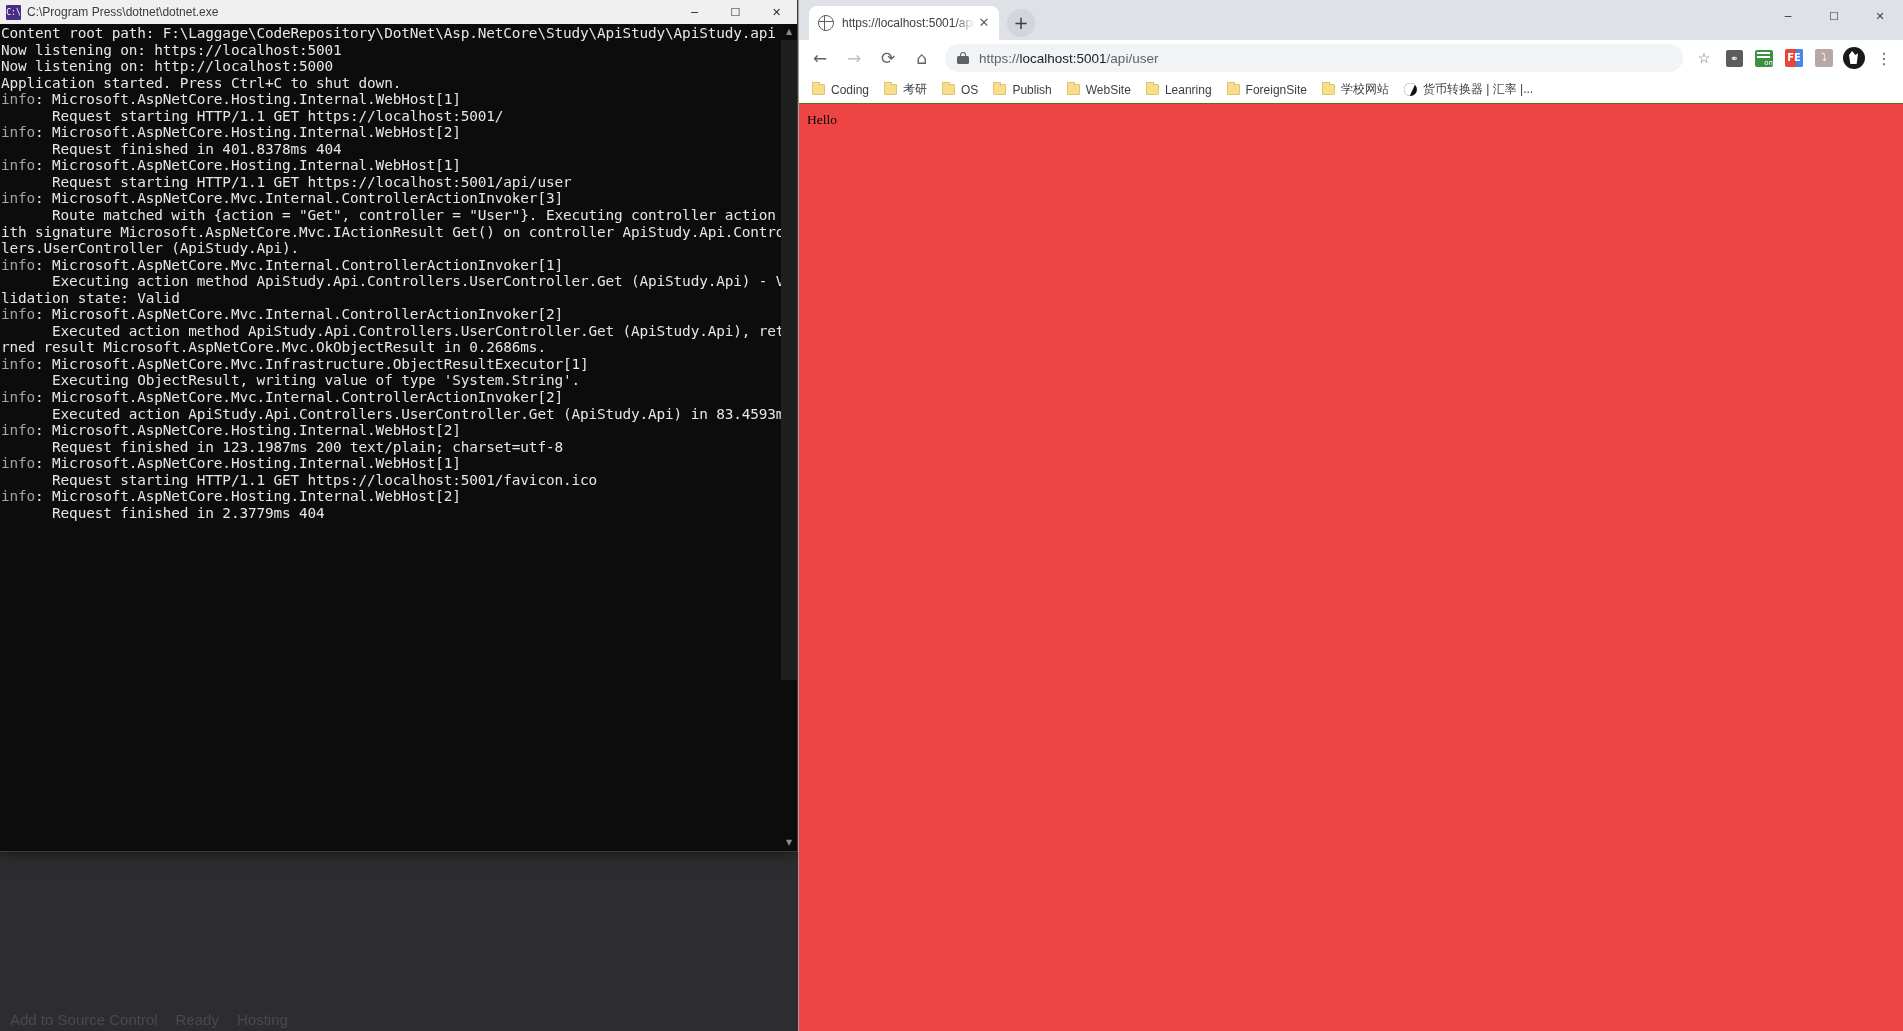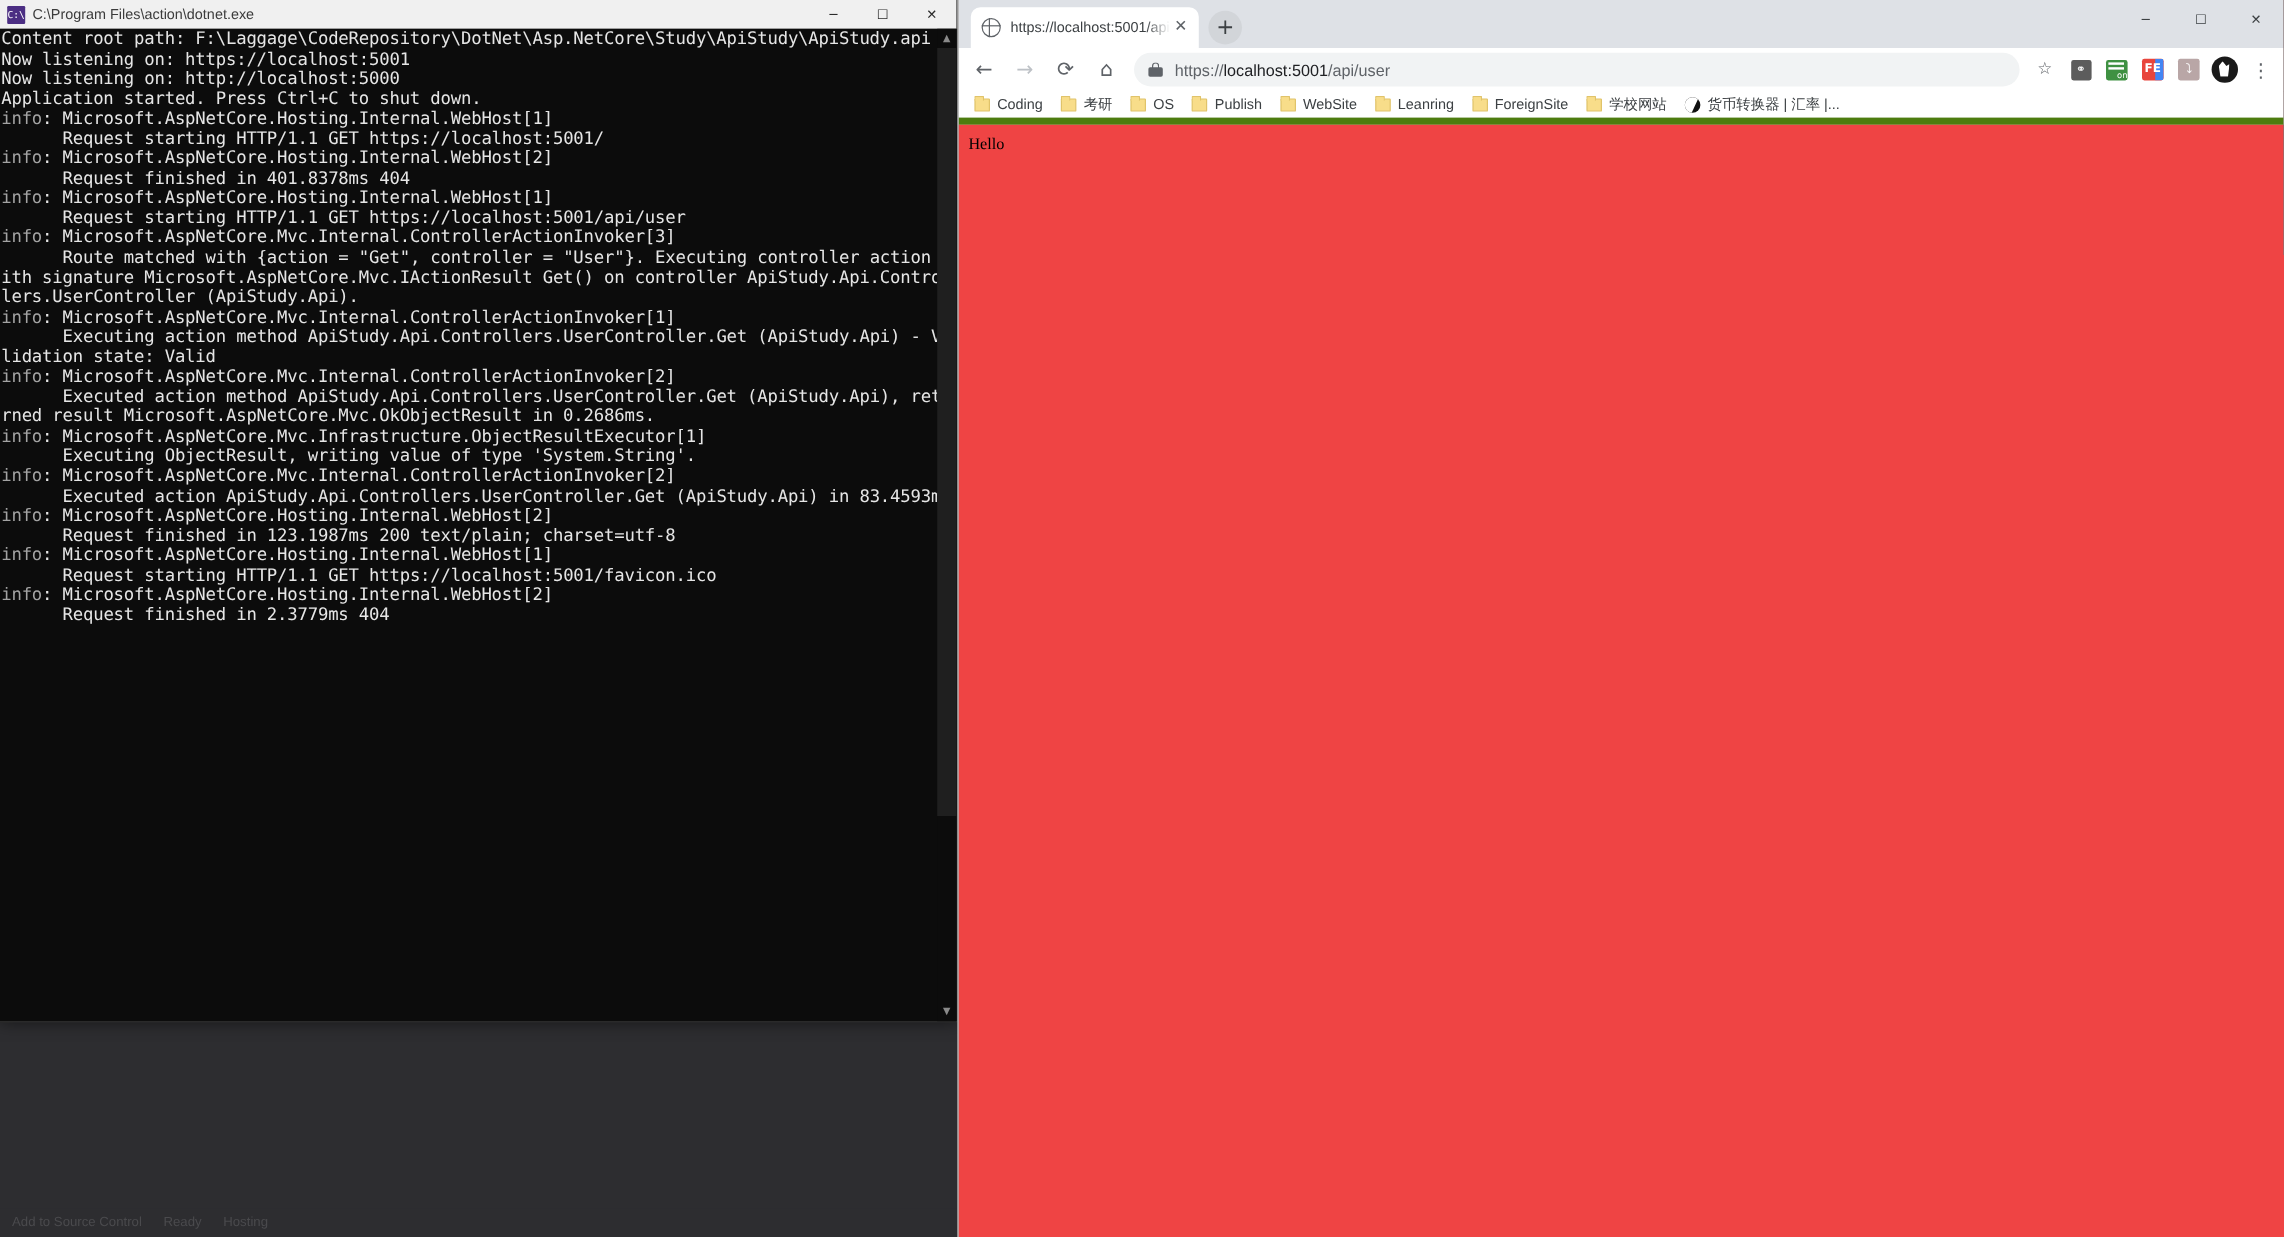--- a/index.html
+++ b/index.html
@@ -27,21 +27,21 @@
 
   #vs-body {
     position: absolute; left: 0; top: 24px; width: 800px; height: 1007px;
     background: #2d2d30;
   }
   .vs-ghost {
     position: absolute; color: #3a3a3d; font-size: 11px; white-space: nowrap;
   }
   #vs-statusbar {
     position: absolute; left: 0; bottom: 0; width: 800px; height: 24px;
-    background: #2d2d30; color: #4a4a4d; font-size: 11px;
+    background: #2d2d30; color: #4a4a4d; font-size: 15px;
     display: flex; align-items: center; padding-left: 10px;
   }
   #vs-statusbar span { margin-right: 18px; }
 
   
   #console-window {
     position: absolute; left: 0; top: 0; width: 798px; height: 852px;
     background: #0c0c0c;
     border: 1px solid #3c3c3c; border-top: none; border-left: none;
     box-shadow: 0 0 14px rgba(0,0,0,.6);
@@ -226,21 +226,21 @@
   }
   #profile-avatar::after {
     content: ""; position: absolute; left: 6px; top: 4px;
     width: 9px; height: 13px; background: #fff;
     clip-path: polygon(0 30%, 35% 0, 70% 30%, 100% 18%, 85% 100%, 15% 100%);
   }
 
   #bookmarks-bar {
     height: 28px; width: 100%; background: #fff;
     display: flex; align-items: center; padding: 0 6px;
-    border-bottom: 6px solid #4d7c0f;
+    border-bottom: 1px solid #4d7c0f;
   }
   .bm {
     display: flex; align-items: center; height: 22px;
     padding: 0 7px; margin-right: 1px; border-radius: 4px;
     font-size: 12px; color: #3c4043; white-space: nowrap;
   }
   .bm-folder {
     width: 13px; height: 11px; flex: none; margin-right: 6px;
     background: #f8dd8a; border: 1px solid #e0c36a; border-radius: 1px;
     position: relative;
@@ -296,21 +296,21 @@
         <span>Add to Source Control</span>
         <span>Ready</span>
         <span>Hosting</span>
       </div>
     </div>
   </div>
 
   <div id="console-window">
     <div id="console-titlebar">
       <div id="console-icon">C:\</div>
-      <div id="console-title">C:\Program Files\action\dotnet.exe</div>
+      <div id="console-title">C:\Program Press\dotnet\dotnet.exe</div>
       <div class="win-btns">
         <div class="win-btn">─</div>
         <div class="win-btn">☐</div>
         <div class="win-btn close">✕</div>
       </div>
     </div>
     <div id="console-body">
       <div id="console-text"><div><span class="c-white">Content root path: F:\Laggage\CodeRepository\DotNet\Asp.NetCore\Study\ApiStudy\ApiStudy.api</span></div><div><span class="c-white">Now listening on: https://localhost:5001</span></div><div><span class="c-white">Now listening on: http://localhost:5000</span></div><div><span class="c-white">Application started. Press Ctrl+C to shut down.</span></div><div><span class="c-info">info</span><span class="c-white">: Microsoft.AspNetCore.Hosting.Internal.WebHost[1]</span></div><div><span class="c-white">      Request starting HTTP/1.1 GET https://localhost:5001/</span></div><div><span class="c-info">info</span><span class="c-white">: Microsoft.AspNetCore.Hosting.Internal.WebHost[2]</span></div><div><span class="c-white">      Request finished in 401.8378ms 404</span></div><div><span class="c-info">info</span><span class="c-white">: Microsoft.AspNetCore.Hosting.Internal.WebHost[1]</span></div><div><span class="c-white">      Request starting HTTP/1.1 GET https://localhost:5001/api/user</span></div><div><span class="c-info">info</span><span class="c-white">: Microsoft.AspNetCore.Mvc.Internal.ControllerActionInvoker[3]</span></div><div><span class="c-white">      Route matched with {action = "Get", controller = "User"}. Executing controller action with signature Microsoft.AspNetCore.Mvc.IActionResult Get() on controller ApiStudy.Api.Controllers.UserController (ApiStudy.Api).</span></div><div><span class="c-info">info</span><span class="c-white">: Microsoft.AspNetCore.Mvc.Internal.ControllerActionInvoker[1]</span></div><div><span class="c-white">      Executing action method ApiStudy.Api.Controllers.UserController.Get (ApiStudy.Api) - Validation state: Valid</span></div><div><span class="c-info">info</span><span class="c-white">: Microsoft.AspNetCore.Mvc.Internal.ControllerActionInvoker[2]</span></div><div><span class="c-white">      Executed action method ApiStudy.Api.Controllers.UserController.Get (ApiStudy.Api), returned result Microsoft.AspNetCore.Mvc.OkObjectResult in 0.2686ms.</span></div><div><span class="c-info">info</span><span class="c-white">: Microsoft.AspNetCore.Mvc.Infrastructure.ObjectResultExecutor[1]</span></div><div><span class="c-white">      Executing ObjectResult, writing value of type 'System.String'.</span></div><div><span class="c-info">info</span><span class="c-white">: Microsoft.AspNetCore.Mvc.Internal.ControllerActionInvoker[2]</span></div><div><span class="c-white">      Executed action ApiStudy.Api.Controllers.UserController.Get (ApiStudy.Api) in 83.4593ms</span></div><div><span class="c-info">info</span><span class="c-white">: Microsoft.AspNetCore.Hosting.Internal.WebHost[2]</span></div><div><span class="c-white">      Request finished in 123.1987ms 200 text/plain; charset=utf-8</span></div><div><span class="c-info">info</span><span class="c-white">: Microsoft.AspNetCore.Hosting.Internal.WebHost[1]</span></div><div><span class="c-white">      Request starting HTTP/1.1 GET https://localhost:5001/favicon.ico</span></div><div><span class="c-info">info</span><span class="c-white">: Microsoft.AspNetCore.Hosting.Internal.WebHost[2]</span></div><div><span class="c-white">      Request finished in 2.3779ms 404</span></div></div>
     </div>
     <div id="console-scrollbar">

